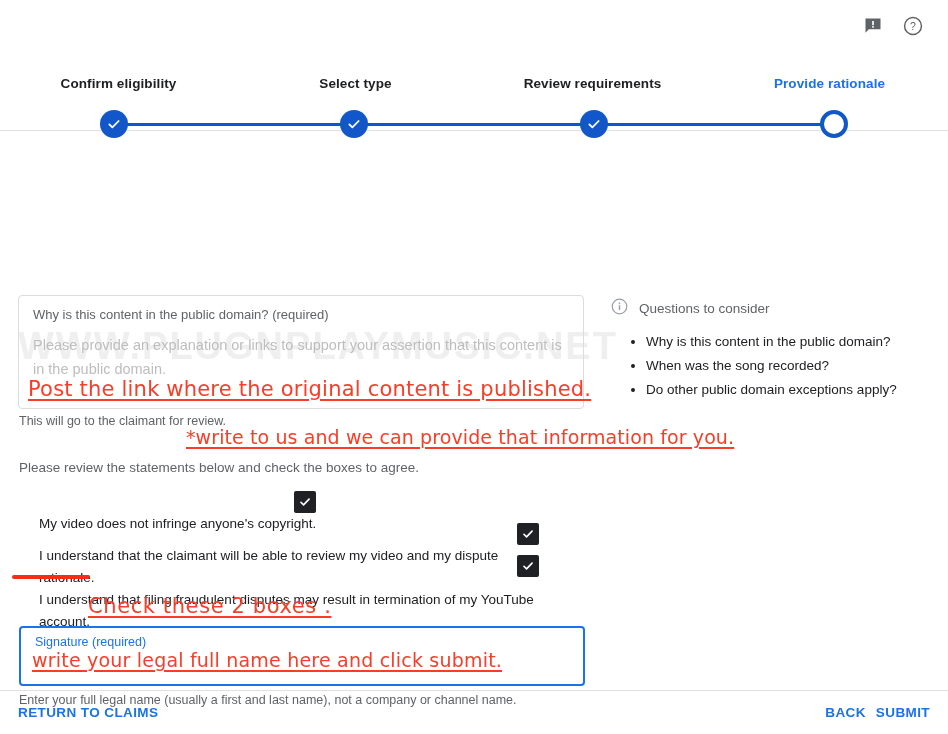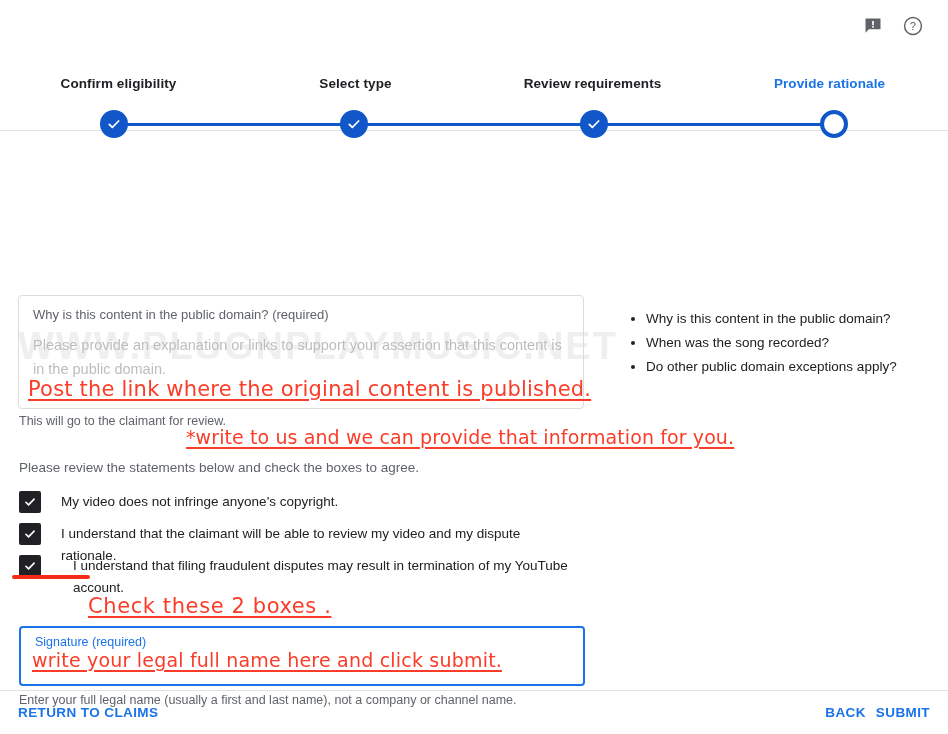--- a/index.html
+++ b/index.html
@@ -180,21 +180,22 @@
     font-size: 13.5px;
     color: #202124;
     line-height: 24px;
   }
 
   
   .cb-row {
     position: absolute;
     left: 19px;
     display: flex;
-    align-items: flex-start;
+    align-items: flex-end;
+    flex-direction: column;
   }
   .cb-row.r1 { top: 360px; }
   .cb-row.r2 { top: 392px; }
   .cb-row.r3 { top: 424px; gap: 12px; }
   .cb {
     width: 22px; height: 22px;
     background: #202124;
     border-radius: 2px;
     display: flex; align-items: center; justify-content: center;
     flex: 0 0 auto;
@@ -361,20 +362,30 @@
 
   <div class="watermark">WWW.PLUGNPLAYMUSIC.NET</div>
 
   <div class="textarea-box">
     <div class="ta-label">Why is this content in the public domain? (required)</div>
     <div class="ta-placeholder">Please provide an explanation or links to support your assertion that this content is in the public domain.</div>
   </div>
   <div class="helper">This will go to the claimant for review.</div>
 
   <div class="questions">
+    <div class="q-head">
+      <span>
+        <svg width="19" height="19" viewBox="0 0 24 24" aria-hidden="true">
+          <circle cx="12" cy="12" r="9.2" fill="none" stroke="#9aa0a6" stroke-width="1.5"></circle>
+          <rect x="11.1" y="10.4" width="1.8" height="6.2" fill="#9aa0a6"></rect>
+          <rect x="11.1" y="7" width="1.8" height="2" fill="#9aa0a6"></rect>
+        </svg>
+      </span>
+      <span class="q-head-text">Questions to consider</span>
+    </div>
     <ul class="q-list">
       <li>Why is this content in the public domain?</li>
       <li>When was the song recorded?</li>
       <li>Do other public domain exceptions apply?</li>
     </ul>
   </div>
 
   <div class="review-line">Please review the statements below and check the boxes to agree.</div>
 
   <div class="cb-row r1">

